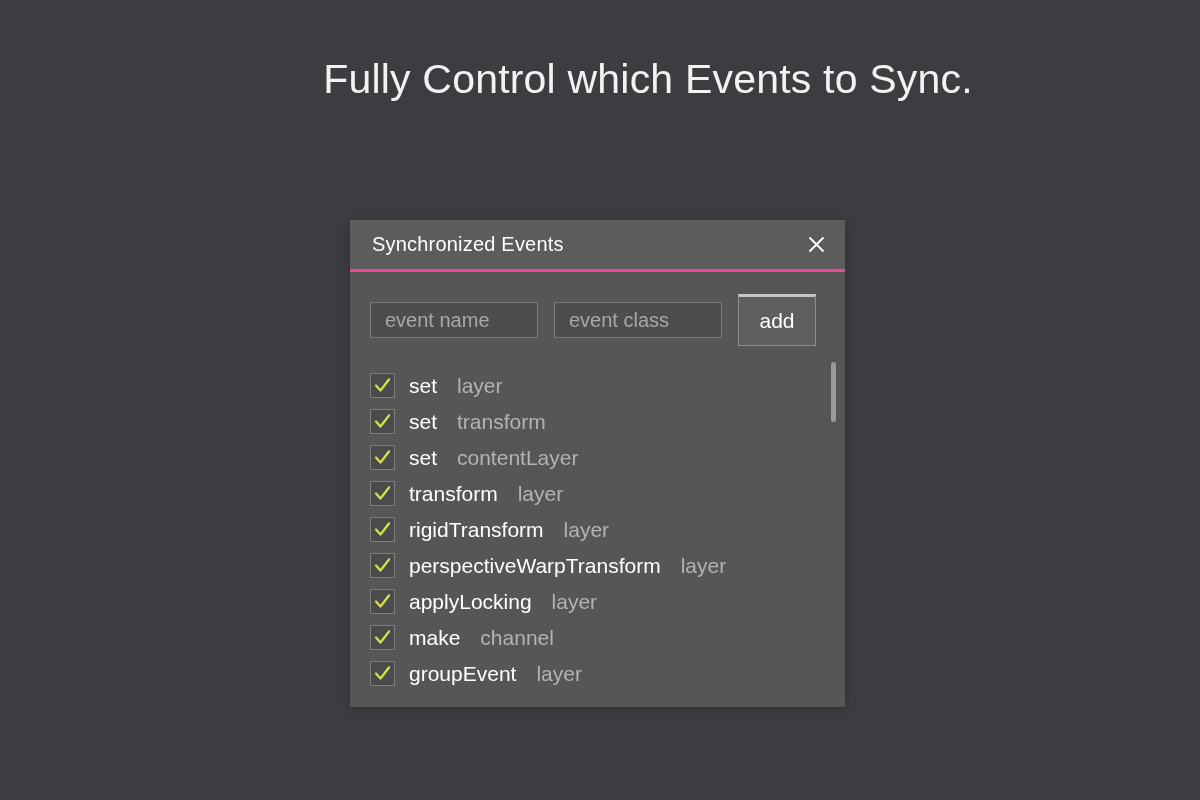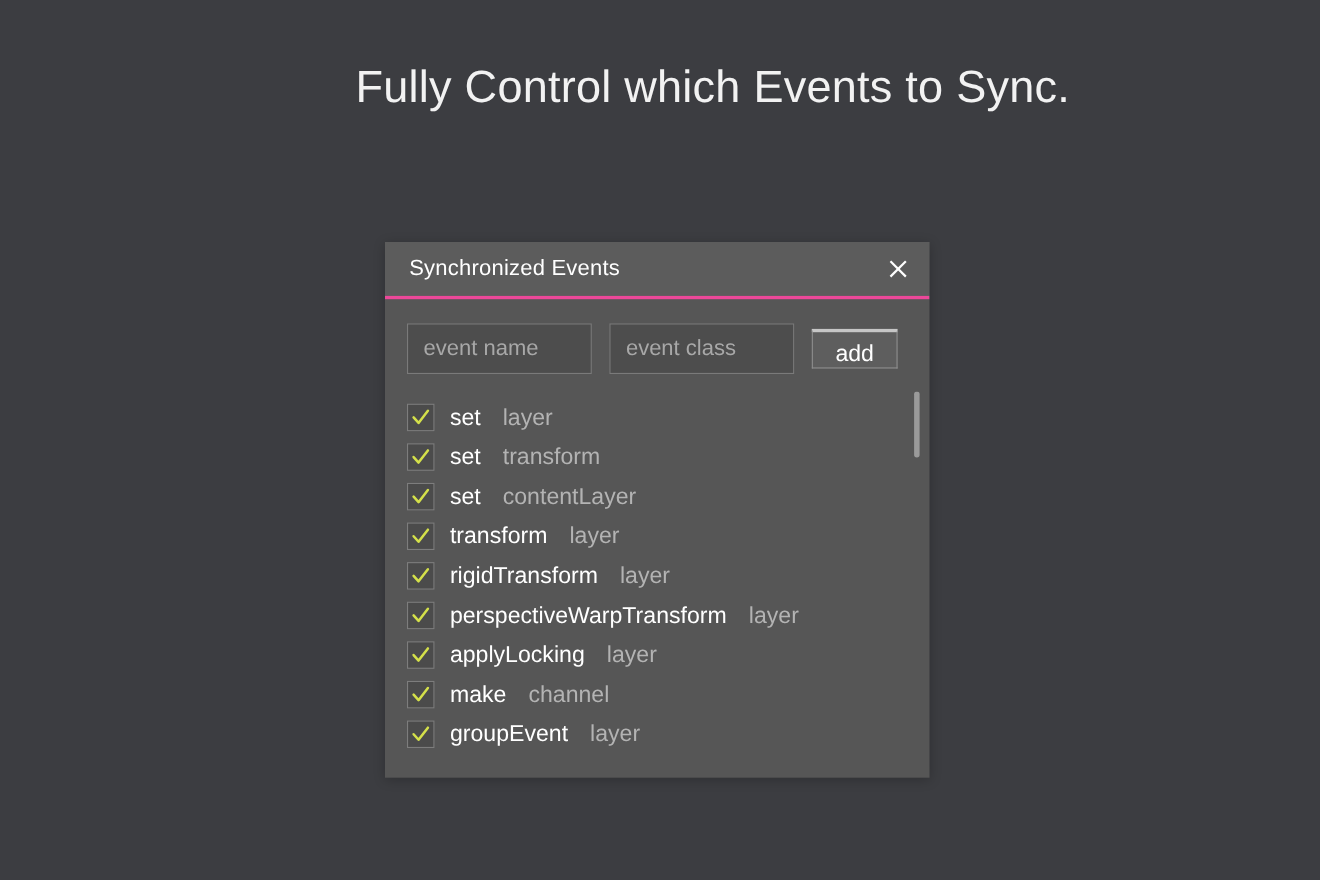--- a/index.html
+++ b/index.html
@@ -87,35 +87,35 @@
 
   
   .add-row {
     display: flex;
     align-items: center;
     padding: 22px 0 0 20px;
     gap: 16px;
   }
   .field {
     width: 168px;
-    height: 46px;
+    height: 36px;
     box-sizing: border-box;
     background: #4d4d4d;
     border: 1px solid #7a7a7a;
     color: #c9c9c9;
     font-family: "Liberation Sans", sans-serif;
     font-size: 20px;
     padding: 0 14px;
     outline: none;
     border-radius: 0;
   }
   .field::placeholder { color: #a8a8a8; opacity: 1; }
   .add-button {
     width: 78px;
-    height: 36px;
+    height: 52px;
     box-sizing: border-box;
     background: #5e5e5e;
     border: 1px solid #8e8e8e;
     border-top: 3px solid #c6c6c6;
     color: #ffffff;
     font-family: "Liberation Sans", sans-serif;
     font-size: 21px;
     cursor: pointer;
     padding: 0;
     line-height: 40px;

